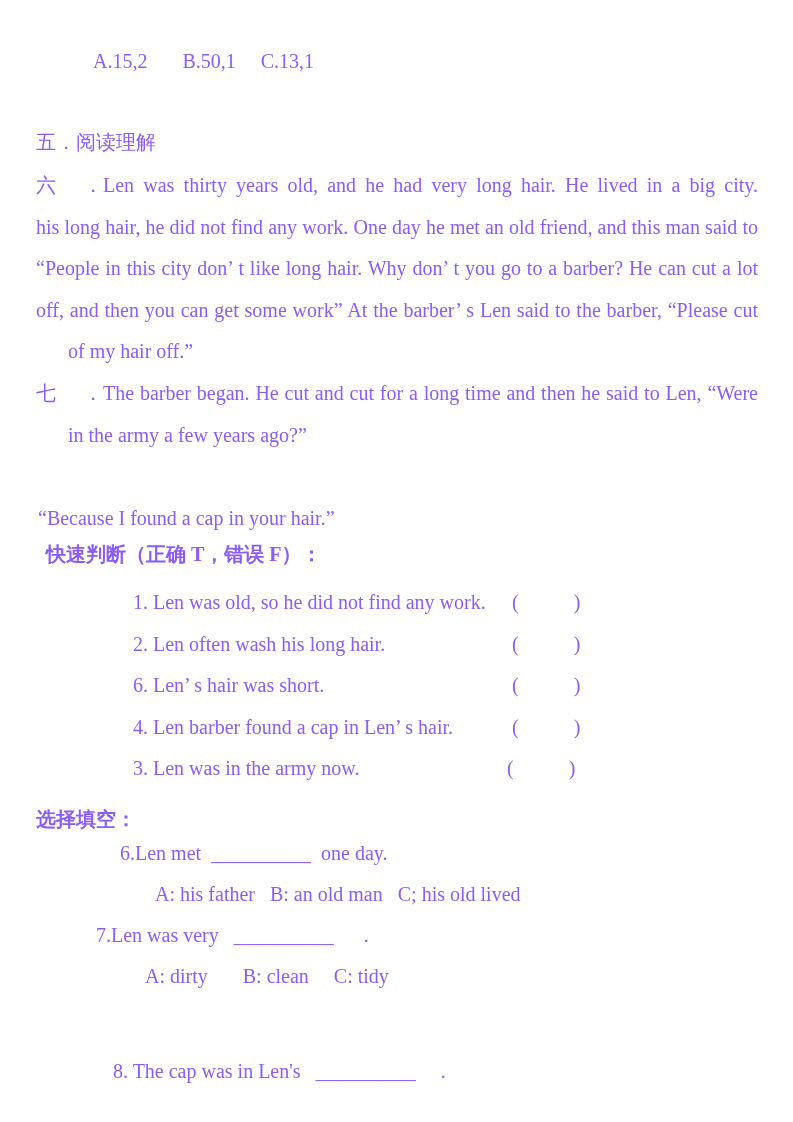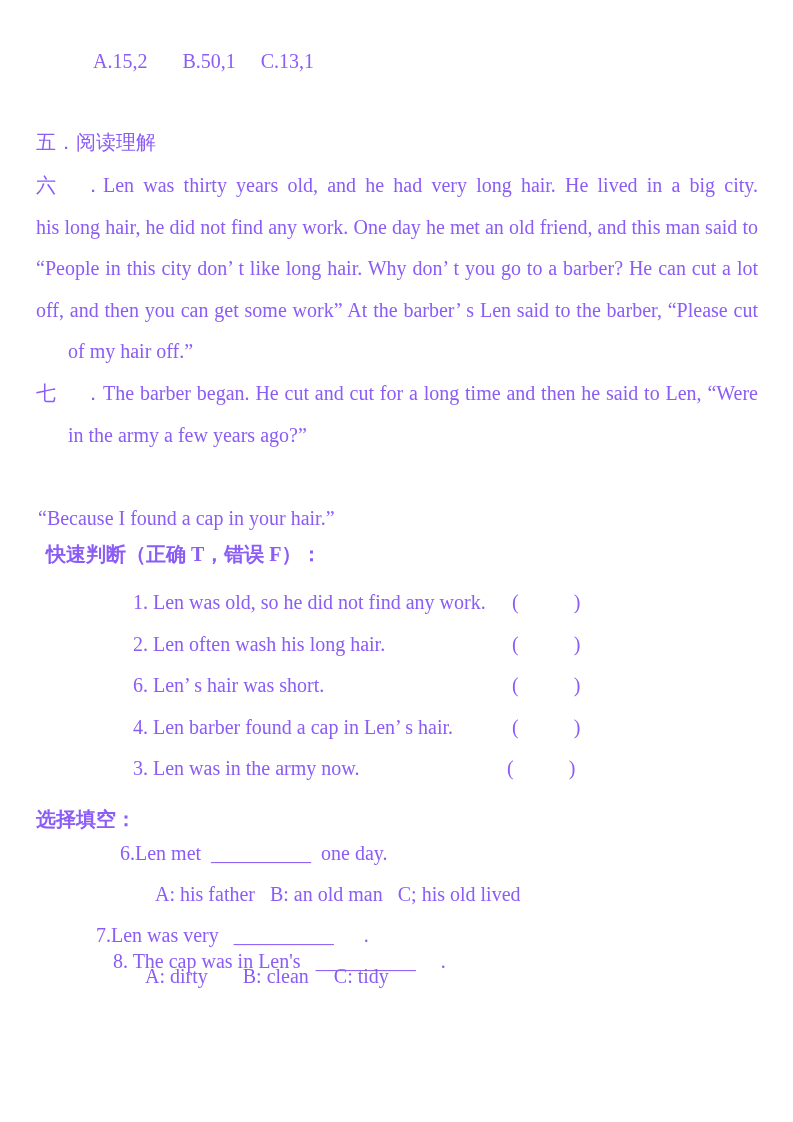--- a/index.html
+++ b/index.html
@@ -78,15 +78,15 @@
   </div>
 
   <div class="abs cn bold" style="top:795px;left:36px;margin-top:11px;">选择填空：</div>
 
   <div class="abs" style="top:840px;left:120px;">6.Len met  __________  one day.</div>
   <div class="abs" style="top:881px;left:155px;">A: his father   B: an old man   C; his old lived</div>
 
   <div class="abs" style="top:922px;left:96px;">7.Len was very   __________      .</div>
   <div class="abs" style="top:963px;left:145px;">A: dirty       B: clean     C: tidy</div>
 
-  <div class="abs" style="top:948px;left:113px;">8. The cap was in Len's   __________     .</div>
+  <div class="abs" style="top:1058px;left:113px;">8. The cap was in Len's   __________     .</div>
 
 </div>
 
 </body></html>

